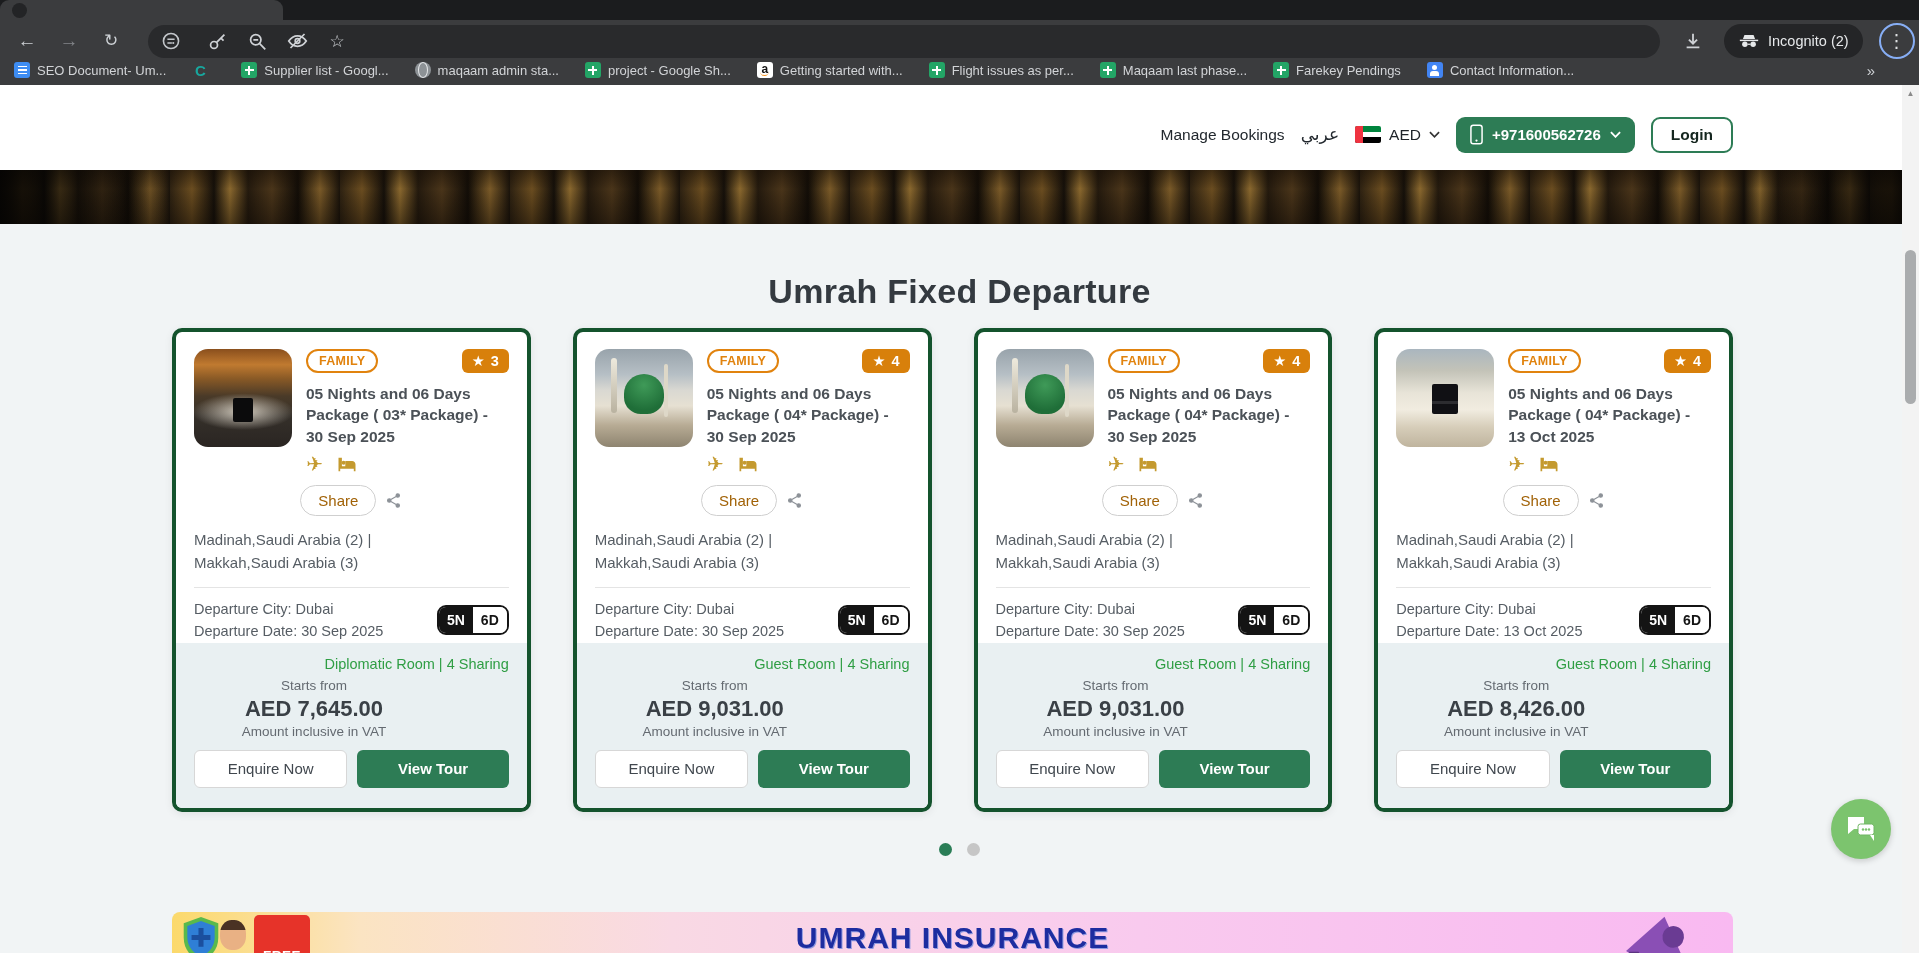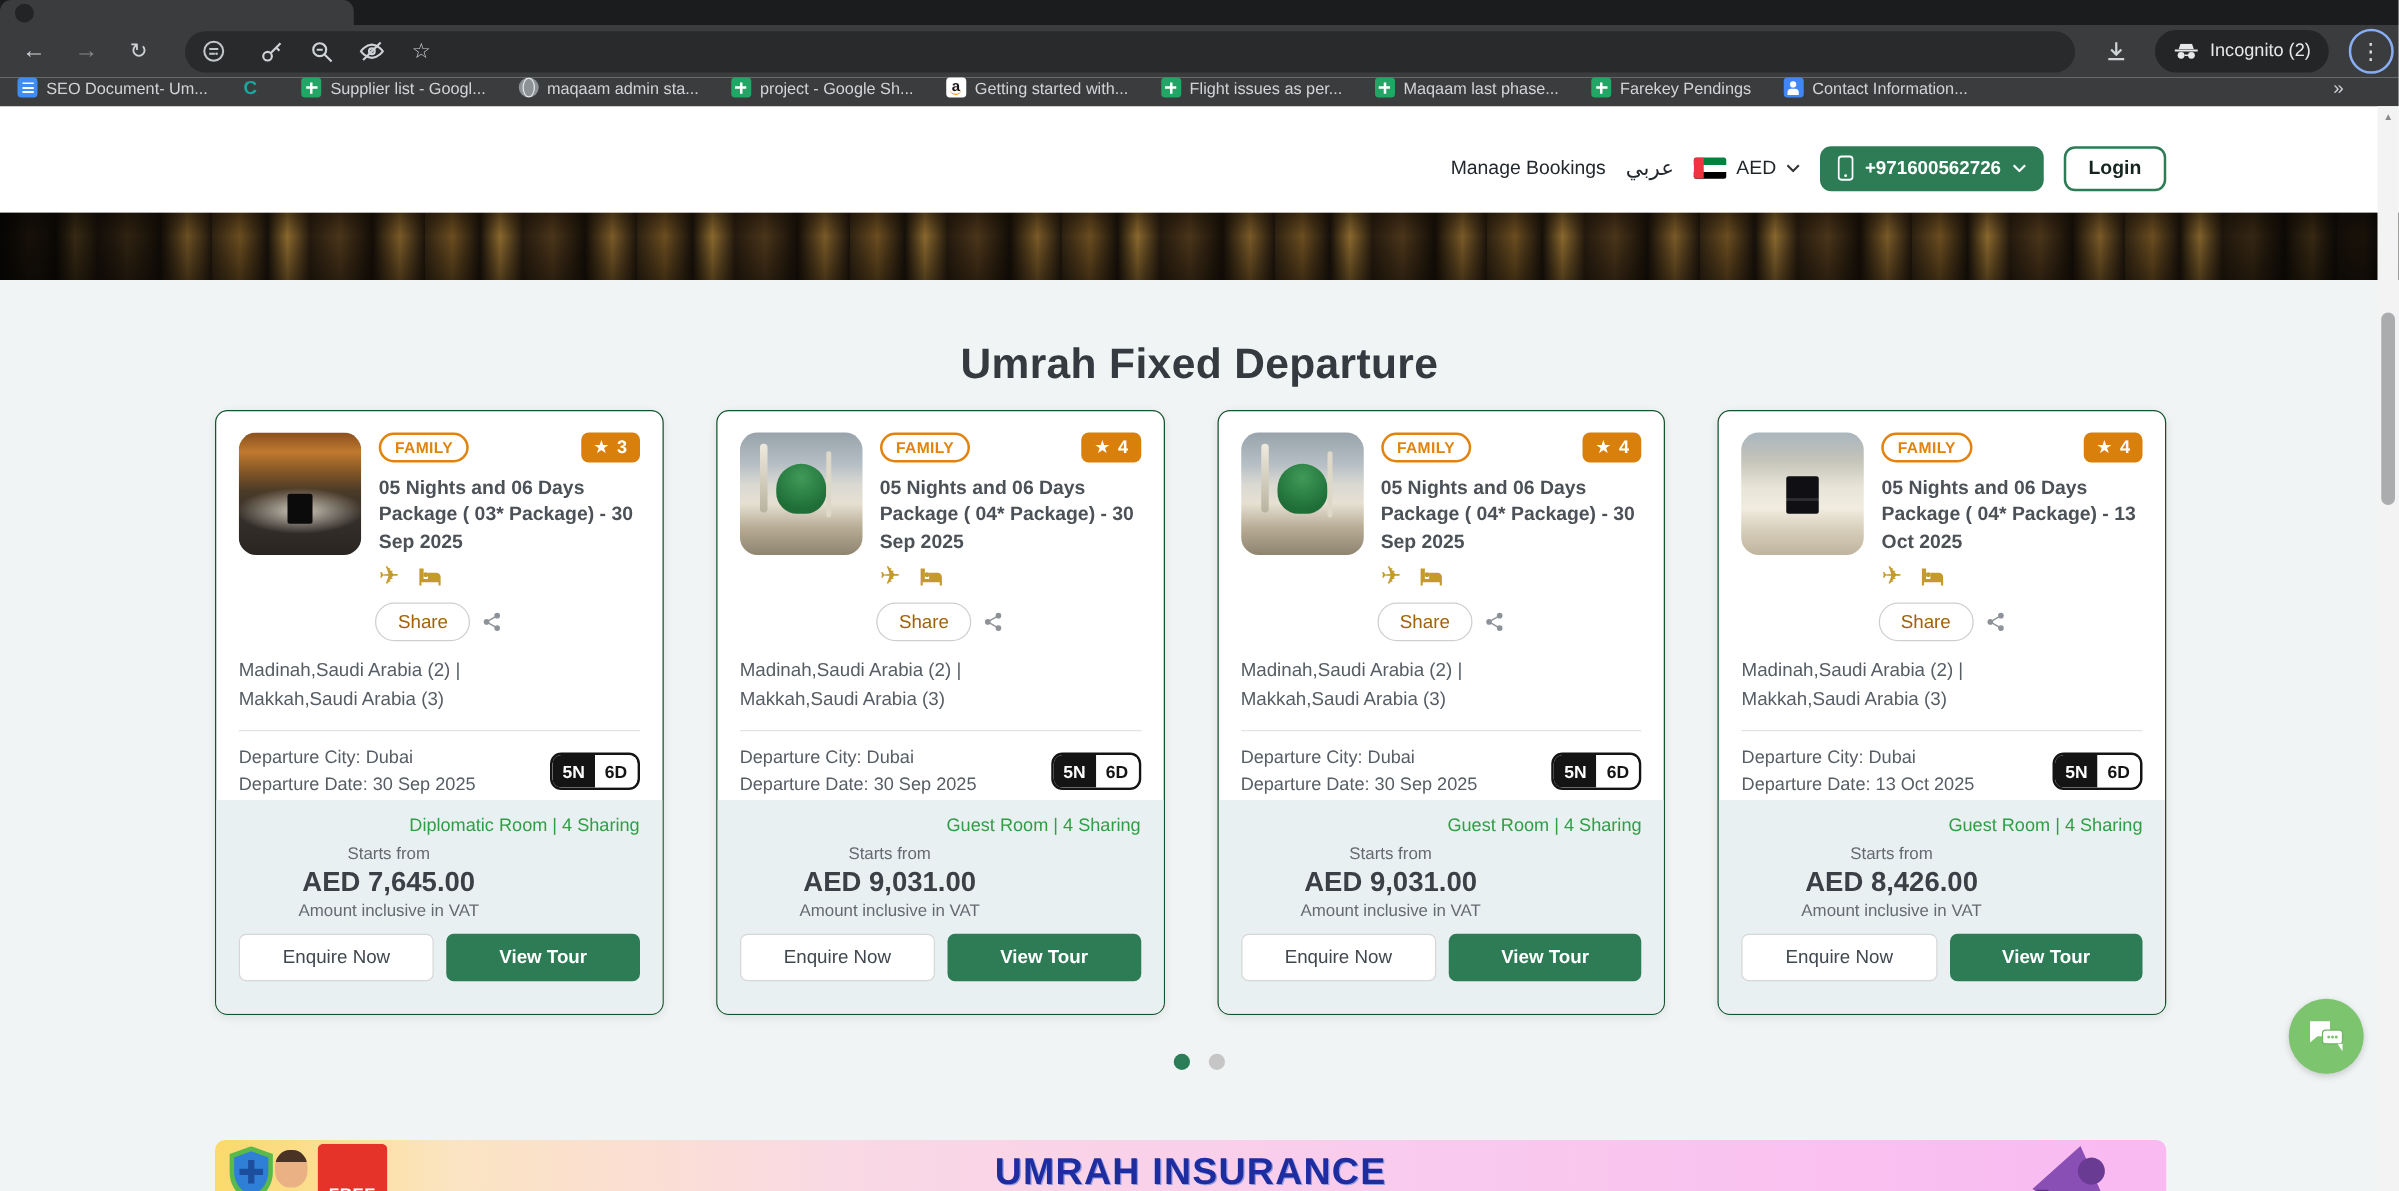--- a/index.html
+++ b/index.html
@@ -66,21 +66,21 @@
   .hero { position:absolute; top:170px; left:0; width:1919px; height:54px;
     background:
       linear-gradient(90deg, rgba(5,4,3,.96) 0%, rgba(5,4,3,0) 9%, rgba(5,4,3,0) 91%, rgba(5,4,3,.96) 100%),
       linear-gradient(180deg, rgba(20,12,5,.5) 0%, rgba(20,12,5,0) 35%, rgba(10,6,3,.45) 100%),
       repeating-linear-gradient(90deg,#2e2212 0px,#6b4d20 22px,#15100a 44px,#8a682e 60px,#241a0e 78px,#4a351a 102px,#120d07 128px,#7a5a28 150px,#1a130b 170px);
   }
 
   
   .page-title { position:absolute; top:262px; left:0; width:1919px; text-align:center; font-size:34px; font-weight:700; color:#343a40; letter-spacing:.3px;margin-top:10px; }
   .cards-row { position:absolute; top:328px; left:172px; width:1561px; display:flex; gap:42px; }
-  .card { flex:1; height:484px; background:#fff; border:1px solid #14532d; border-radius:10px; box-shadow:0 2px 8px rgba(0,0,0,.08); display:flex; flex-direction:column; overflow:hidden; }
+  .card { flex:1; height:484px; background:#fff; border:4px solid #14532d; border-radius:10px; box-shadow:0 2px 8px rgba(0,0,0,.08); display:flex; flex-direction:column; overflow:hidden; }
   .card-body { padding:17px 18px 0; }
   .card-top { display:flex; gap:14px; }
   .card-img { width:98px; height:98px; border-radius:14px; position:relative; overflow:hidden; flex:0 0 auto; }
   .img-kaaba-night { background:
       radial-gradient(ellipse 72% 26% at 50% 64%, rgba(235,228,215,.85), rgba(235,228,215,0) 72%),
       linear-gradient(180deg,#8a4f1d 0%,#c07a30 16%,#8a5a26 30%,#4a3a28 48%,#35302a 68%,#2a2522 100%); }
   .img-kaaba-night::after { content:""; position:absolute; left:50%; top:50%; width:20px; height:24px; transform:translateX(-50%); background:#0b0b0c; border-radius:2px; }
   .img-green-dome { background:linear-gradient(180deg,#98a3ab 0%,#b6bfc5 26%,#d9d8d2 42%,#e6e0d2 58%,#b7ab94 78%,#8e8470 100%); }
   .img-green-dome::before { content:""; position:absolute; left:50%; top:26%; width:40px; height:40px; transform:translateX(-50%); background:radial-gradient(circle at 50% 28%,#3f9a58,#1f6e38 72%); border-radius:50% 50% 42% 42%; }
   .img-green-dome::after { content:""; position:absolute; left:17%; top:9%; width:6px; height:56%; background:linear-gradient(180deg,#eeeadd,#b9b2a0); border-radius:3px; box-shadow:52px 5px 0 -1px #ded8c8; }

